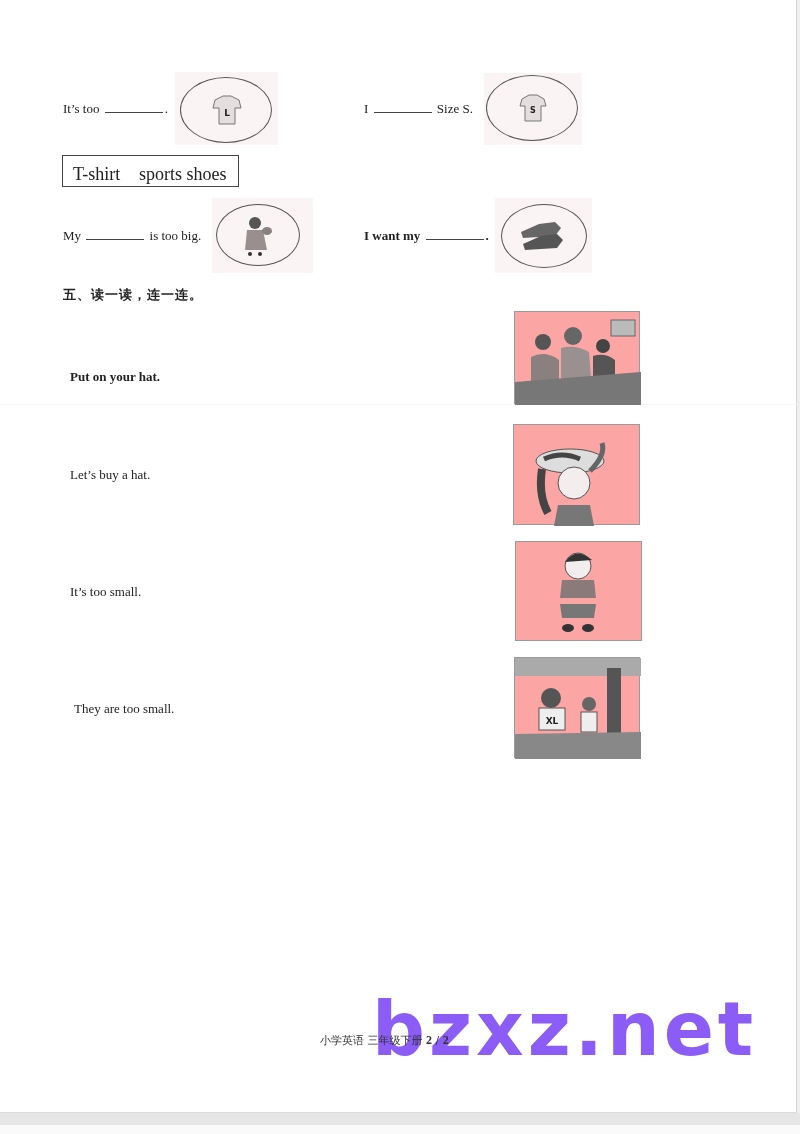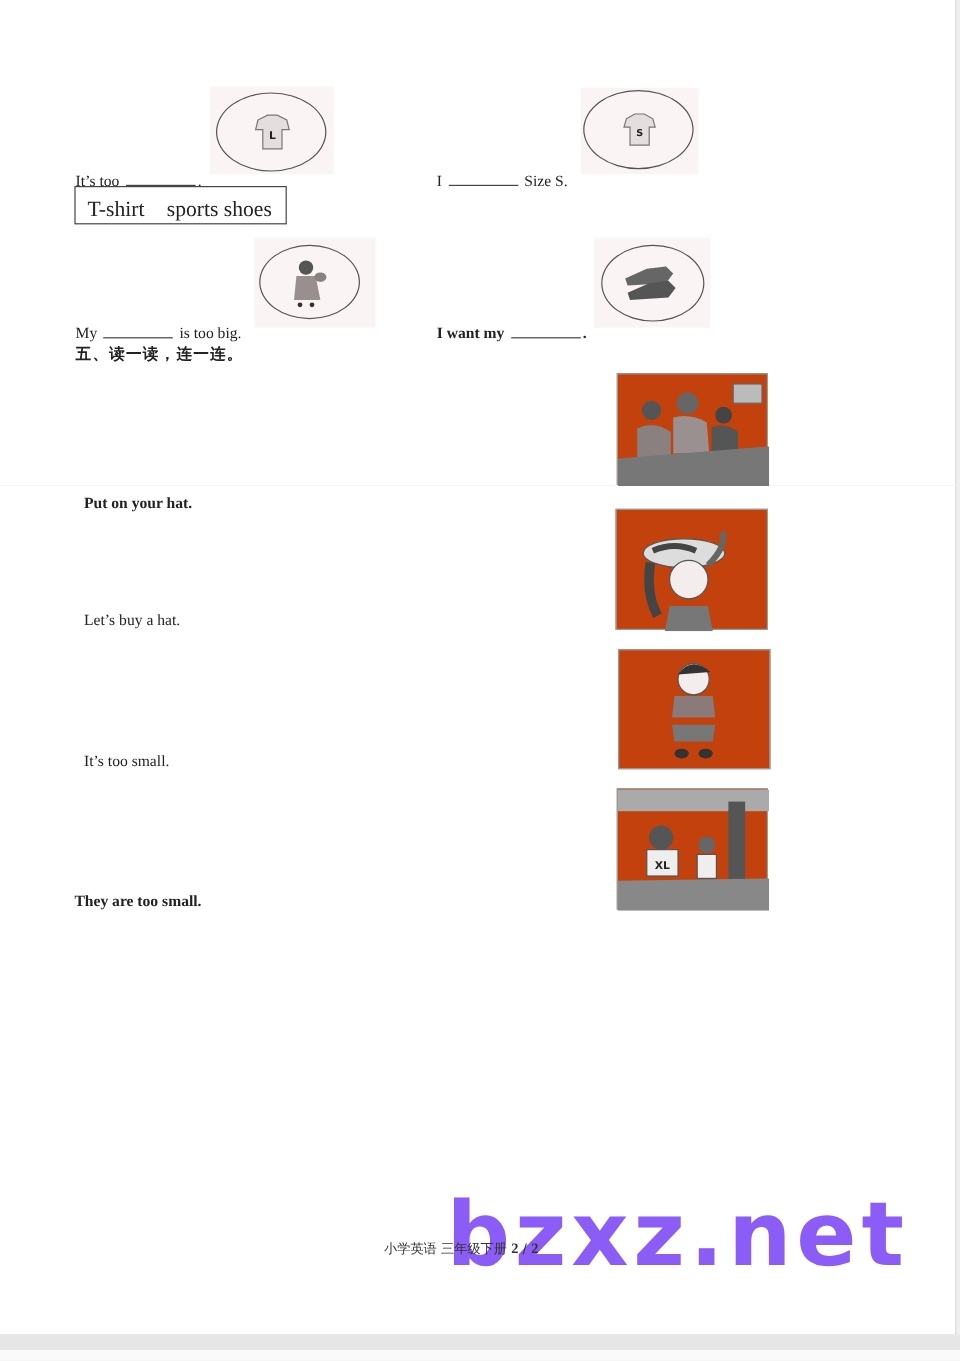--- a/index.html
+++ b/index.html
@@ -4,35 +4,35 @@
 <style>
   * { margin: 0; padding: 0; box-sizing: border-box; }
   html, body { width: 800px; height: 1134px; background: #efefef; overflow: hidden; }
   body { position: relative; font-family: "Liberation Serif", serif; color: #222; }
   .page {
     position: absolute; left: 0; top: 0; width: 797px; height: 1113px;
     background: #ffffff; border-right: 1px solid #d6d6d6; border-bottom: 1px solid #dcdcdc;
   }
   .bottom-band { position: absolute; left: 0; top: 1113px; width: 800px; height: 12px; background: #e6e6e6; }
   .bottom-rest { position: absolute; left: 0; top: 1125px; width: 800px; height: 9px; background: #fafafa; }
-  .txt { position: absolute; font-size: 13px; white-space: nowrap; line-height: 16px; margin-top: 42px; }
+  .txt { position: absolute; font-size: 13px; white-space: nowrap; line-height: 16px; }
   .blank { display: inline-block; width: 58px; border-bottom: 1px solid #444; height: 11px; margin: 0 2px; vertical-align: baseline; }
   .pic {
     position: absolute; background: #faf4f4;
   }
   .oval {
     position: absolute; border: 1.5px solid #555; border-radius: 50%;
   }
   .wordbox {
     position: absolute; left: 62px; top: 155px; width: 177px; height: 32px;
     border: 1.5px solid #444; font-size: 18px;
   }
   .wordbox span { position: absolute; top: 8px; }
   .section-title { position: absolute; left: 63px; top: 286px; font-size: 13px; font-weight: bold; font-family: "DejaVu Sans", sans-serif; letter-spacing: 1px; }
-  .frame { position: absolute; border: 1px solid #9a9a9a; background: #c2410c; }
+  .frame { position: absolute; border: 1px solid #9a9a9a; background: #fca5a5; }
   .footer { position: absolute; left: 320px; top: 1033px; font-size: 11px; font-family: "DejaVu Sans", sans-serif; color: #333; }
   .footer b { font-family: "Liberation Serif", serif; font-size: 12px; }
   .watermark {
     position: absolute; left: 372px; top: 992px; font-family: "DejaVu Sans", sans-serif; font-weight: bold;
     font-size: 74px; color: #8b5cf6; letter-spacing: 4px; line-height: 74px;
   }
   .faint-line { position: absolute; left: 0; top: 404px; width: 797px; height: 1px; background: #f6f6f6; }
 </style>
 </head>
 <body>
@@ -97,21 +97,21 @@
       <path d="M26 34 L44 26 L60 24 L66 30 L60 38 L28 40 Z" fill="#666"></path>
       <path d="M28 46 L46 38 L62 36 L68 42 L62 50 L30 52 Z" fill="#555"></path>
     </svg>
   </div>
 
   <div class="section-title">五、读一读，连一连。</div>
 
   <div class="txt" style="left:70px; top:369px;font-weight:bold;">Put on your hat.</div>
   <div class="txt" style="left:70px; top:467px;">Let’s buy a hat.</div>
   <div class="txt" style="left:70px; top:584px;">It’s too small.</div>
-  <div class="txt" style="left:62px; top:701px;font-weight:bold;">They are too small.</div>
+  <div class="txt" style="left:74px; top:701px;">They are too small.</div>
 
   <div class="frame" style="left:514px; top:311px; width:126px; height:93px;">
     <svg width="126" height="93">
       <rect x="96" y="8" width="24" height="16" fill="#bbb" stroke="#666"></rect>
       <circle cx="28" cy="30" r="8" fill="#555"></circle>
         <circle cx="58" cy="24" r="9" fill="#666"></circle>
         <circle cx="88" cy="34" r="7" fill="#444"></circle>
       <path d="M16 45 Q30 38 44 48 L44 70 L16 70 Z" fill="#8a8080"></path>
       <path d="M46 36 Q60 32 74 40 L76 66 L46 66 Z" fill="#9a9090"></path>
       <path d="M78 44 Q90 40 100 48 L100 72 L78 72 Z" fill="#555"></path>

